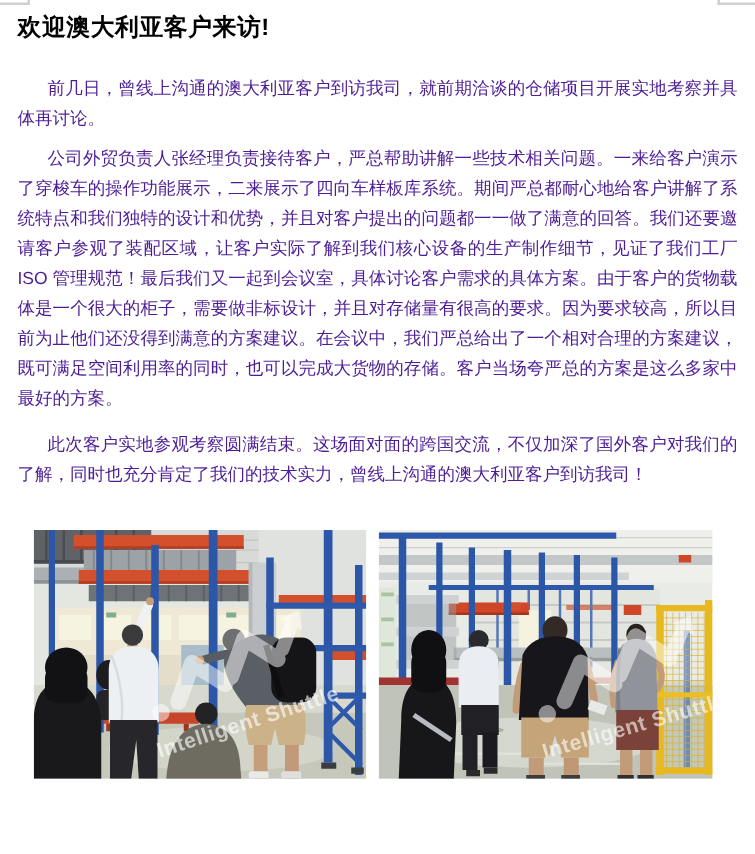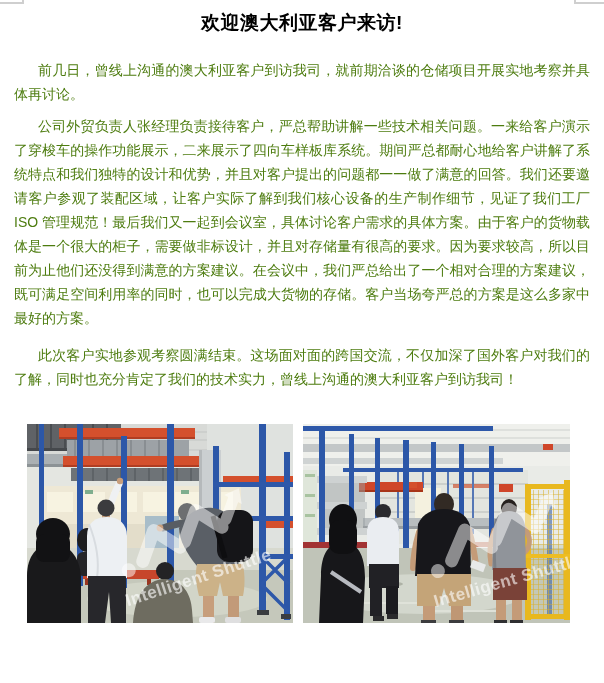--- a/index.html
+++ b/index.html
@@ -10,24 +10,24 @@
   }
   .corner-frag { position:absolute; background:#cfcfcf; }
   #frag-left-h  { left:0;   top:2px; width:23px; height:2px; }
   #frag-left-v  { left:22px; top:0;  width:2px;  height:4px; }
   #frag-right-h { left:574px; top:2px; width:30px; height:2px; }
   #frag-right-v { left:574px; top:0;  width:2px;  height:4px; }
 
   .article { padding:0 14px; }
   h1.title {
     margin:12px 0 0 0; font-size:19px; line-height:22px; font-weight:bold;
-    color:#000; text-align:center; letter-spacing:0.5px;
+    color:#000; text-align:left; letter-spacing:0.5px;
   }
   p.para {
-    margin:13px 0 0 0; font-size:14px; line-height:24px; color:#4d7c0f;
+    margin:13px 0 0 0; font-size:14px; line-height:24px; color:#4c1d95;
     text-indent:24px; text-align:justify;
   }
   p.para.first { margin-top:24px; }
   p.para.second { margin-top:8px; }
 
   .photos-row {
     margin-top:33px; padding-left:13px;
     display:flex; gap:10px; align-items:flex-start;
   }
   figure.photo { margin:0; padding:0; line-height:0; }

